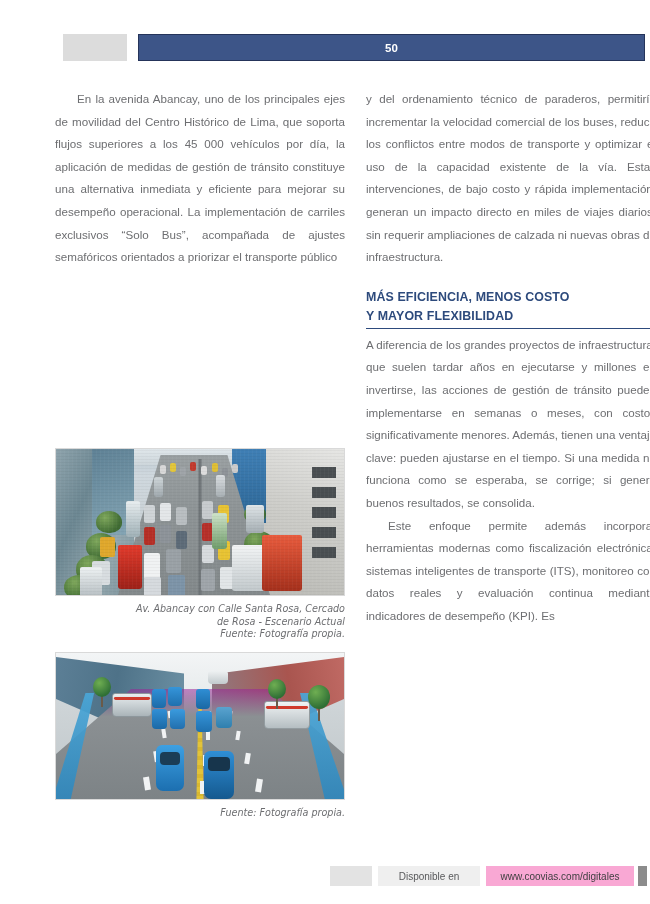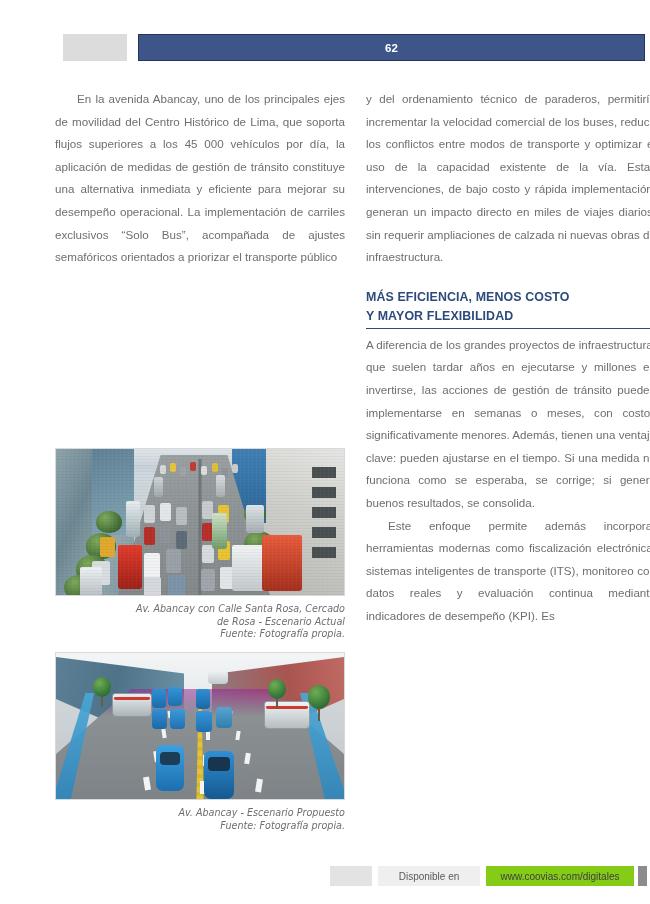--- a/index.html
+++ b/index.html
@@ -146,21 +146,21 @@
   }
   .f-gap { flex: 0 0 6px; }
   .footer-label {
     flex: 0 0 102px;
     background: #efefef;
     display: flex; align-items: center; justify-content: center;
     font-size: 10px; color: #58595b;
   }
   .footer-url {
     flex: 0 0 148px;
-    background: #84cc16;
+    background: #f9a8d4;
     display: flex; align-items: center; justify-content: center;
     font-size: 10px; color: #414042;
   }
   .footer-tick {
     flex: 0 0 9px;
     background: #8c8c8c;
     margin-left: 4px;
   }
 
   
@@ -240,21 +240,21 @@
 </head>
 <body>
 
 <div class="page">
 
   <div class="header">
     <div class="header-gap"></div>
     <div class="header-blank"></div>
     <div class="header-gap2"></div>
     <div class="header-gap3"></div>
-    <div class="header-pagenum">62</div>
+    <div class="header-pagenum">50</div>
   </div>
 
   <div class="col col-left">
     <p class="body indent">En la avenida Abancay, uno de los principales ejes de movilidad del Centro Histórico de Lima, que soporta flujos superiores a los 45 000 vehículos por día, la aplicación de medidas de gestión de tránsito constituye una alternativa inmediata y eficiente para mejorar su desempeño operacional. La implementación de carriles exclusivos “Solo Bus”, acompañada de ajustes semafóricos orientados a priorizar el transporte público</p>
   </div>
 
   <div class="col col-right">
     <p class="body">y del ordenamiento técnico de paraderos, permitiría incrementar la velocidad comercial de los buses, reducir los conflictos entre modos de transporte y optimizar el uso de la capacidad existente de la vía. Estas intervenciones, de bajo costo y rápida implementación, generan un impacto directo en miles de viajes diarios, sin requerir ampliaciones de calzada ni nuevas obras de infraestructura.</p>
 
     <div class="sec-head">
@@ -398,21 +398,20 @@
 
         <div class="trunk" style="left:45px;top:40px;height:14px"></div>
         <div class="tree2" style="left:37px;top:24px;width:18px;height:20px"></div>
         <div class="trunk" style="right:66px;top:42px;height:14px"></div>
         <div class="tree2" style="right:58px;top:26px;width:18px;height:20px"></div>
         <div class="trunk" style="right:24px;top:52px;height:16px"></div>
         <div class="tree2" style="right:14px;top:32px;width:22px;height:24px"></div>
       </div>
     </div>
     <div class="fig-caption">
-      <div>Av. Abancay - Escenario Propuesto</div>
       <div>Fuente: Fotografía propia.</div>
     </div>
   </div>
 
   <div class="footer">
     <div class="footer-blank"></div>
     <div class="f-gap"></div>
     <div class="footer-label">Disponible en</div>
     <div class="f-gap"></div>
     <div class="footer-url">www.coovias.com/digitales</div>

